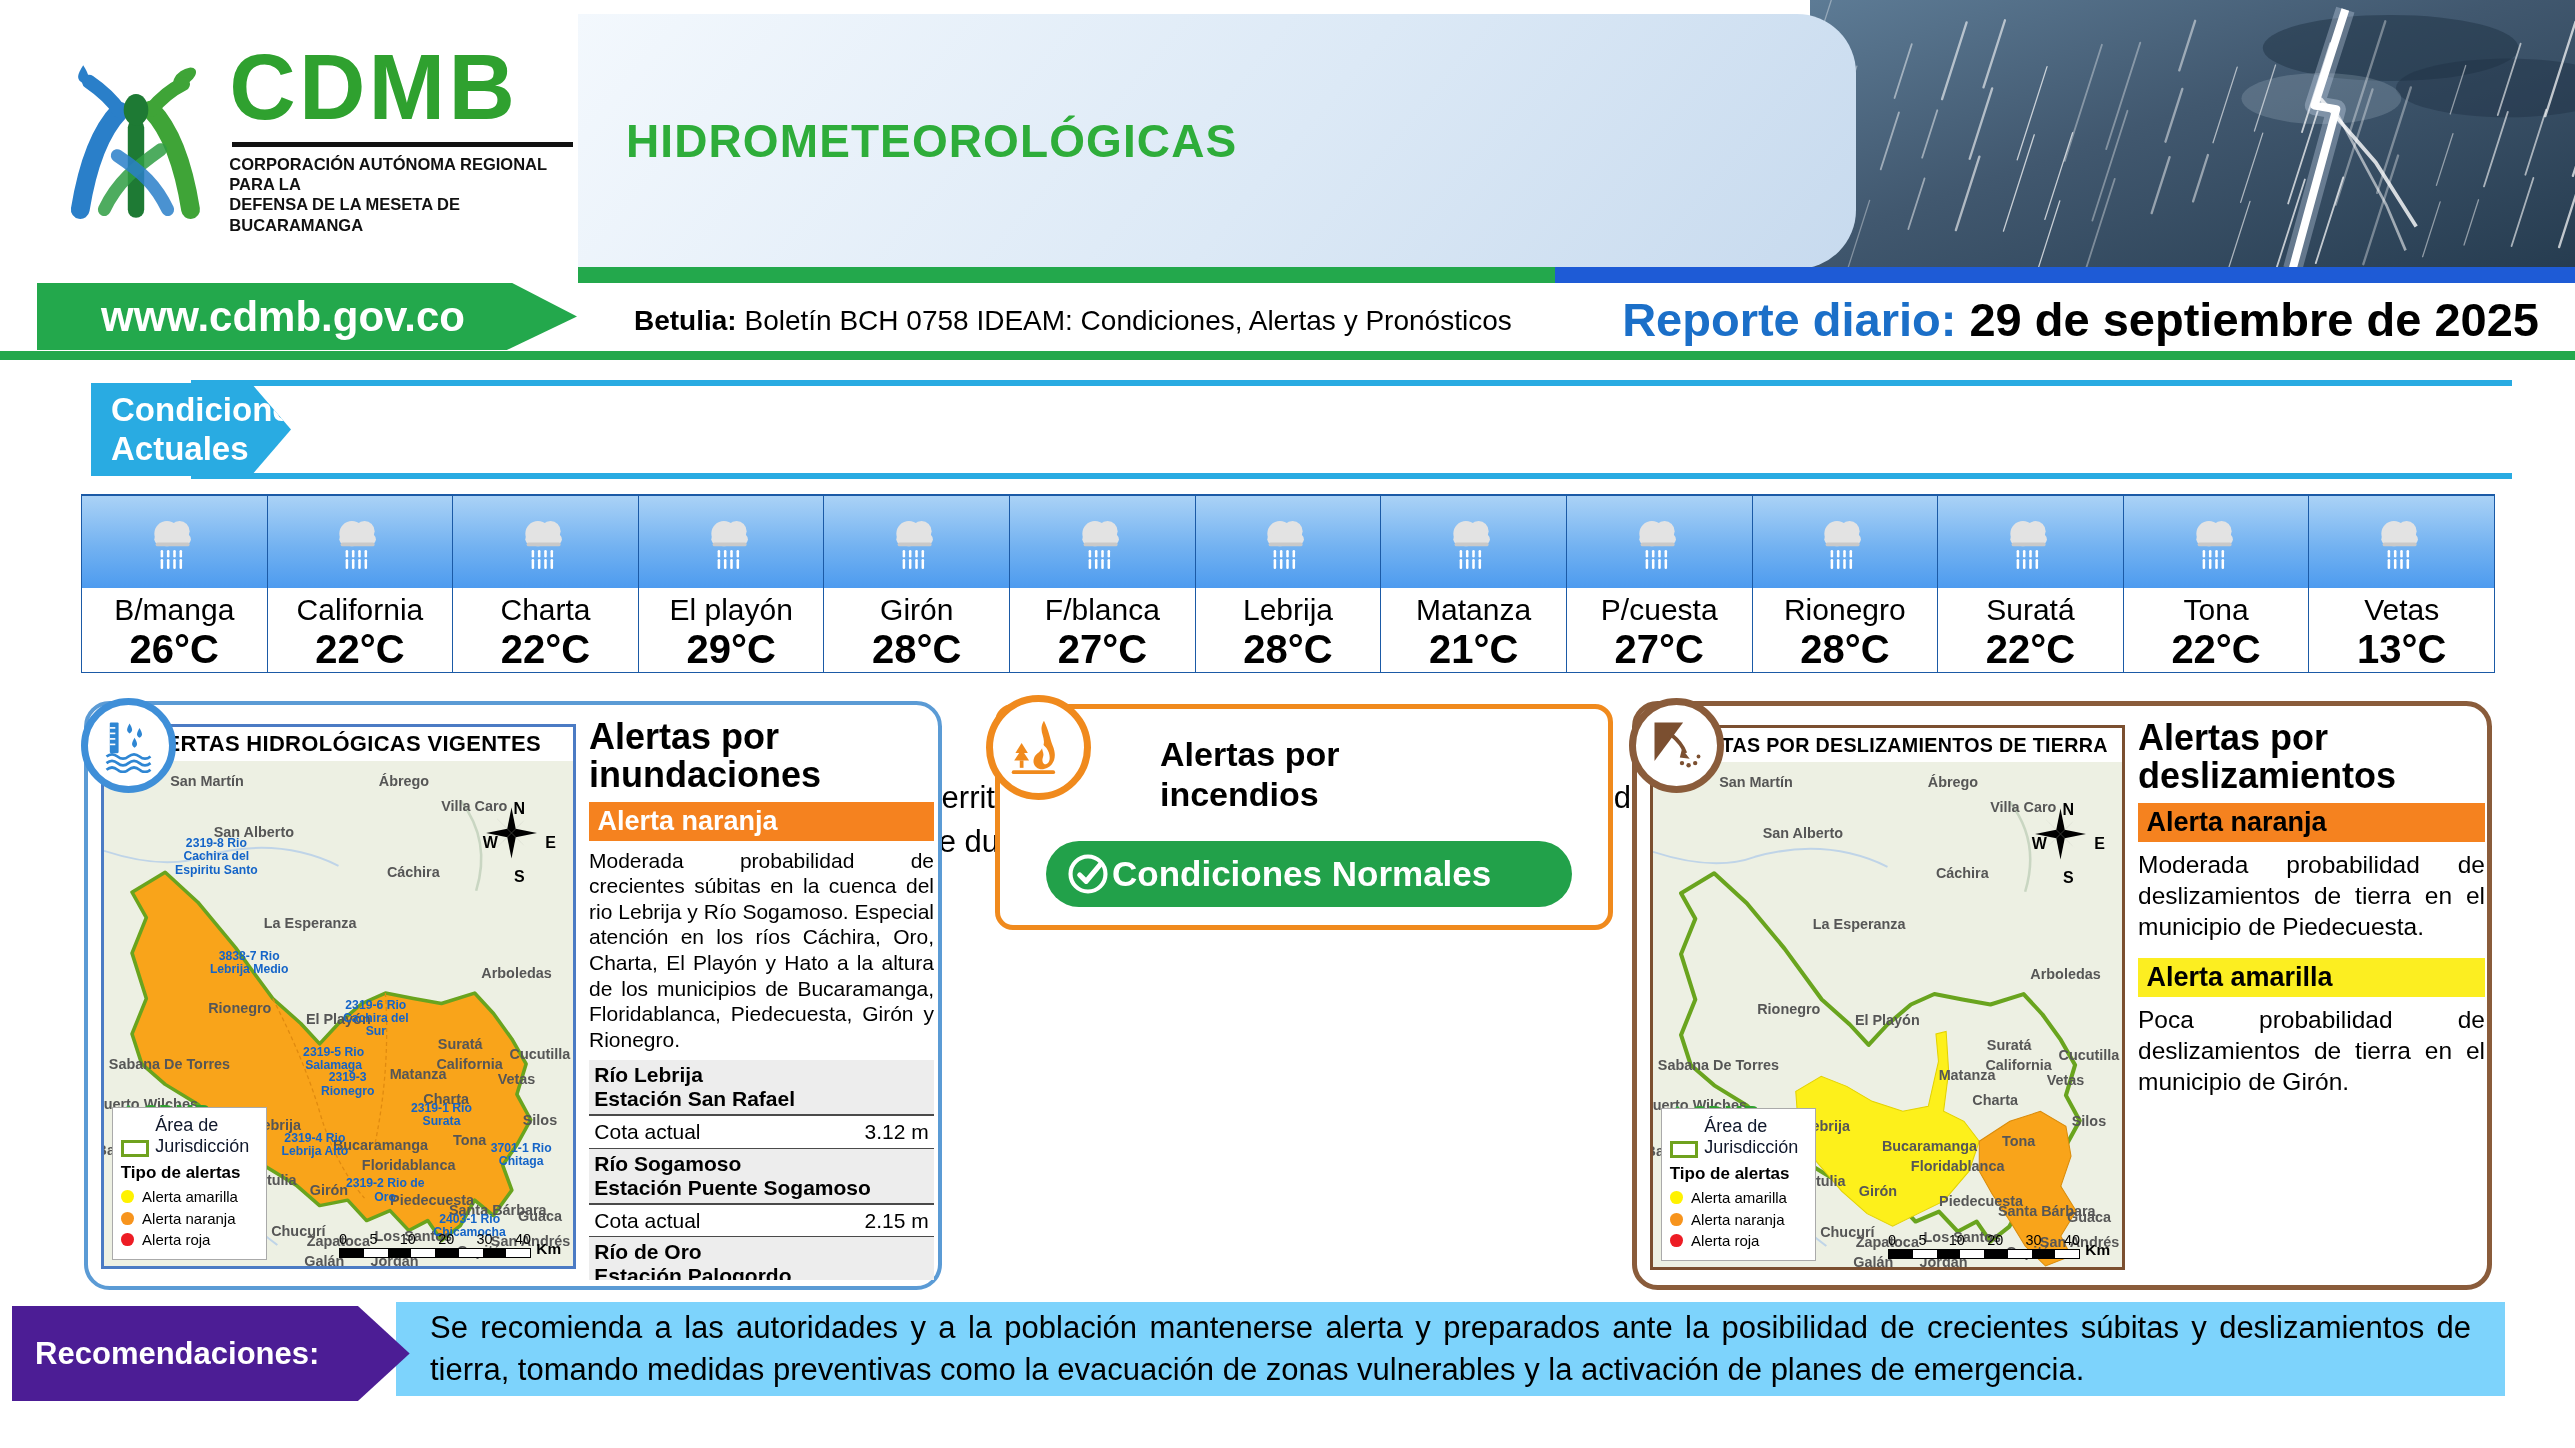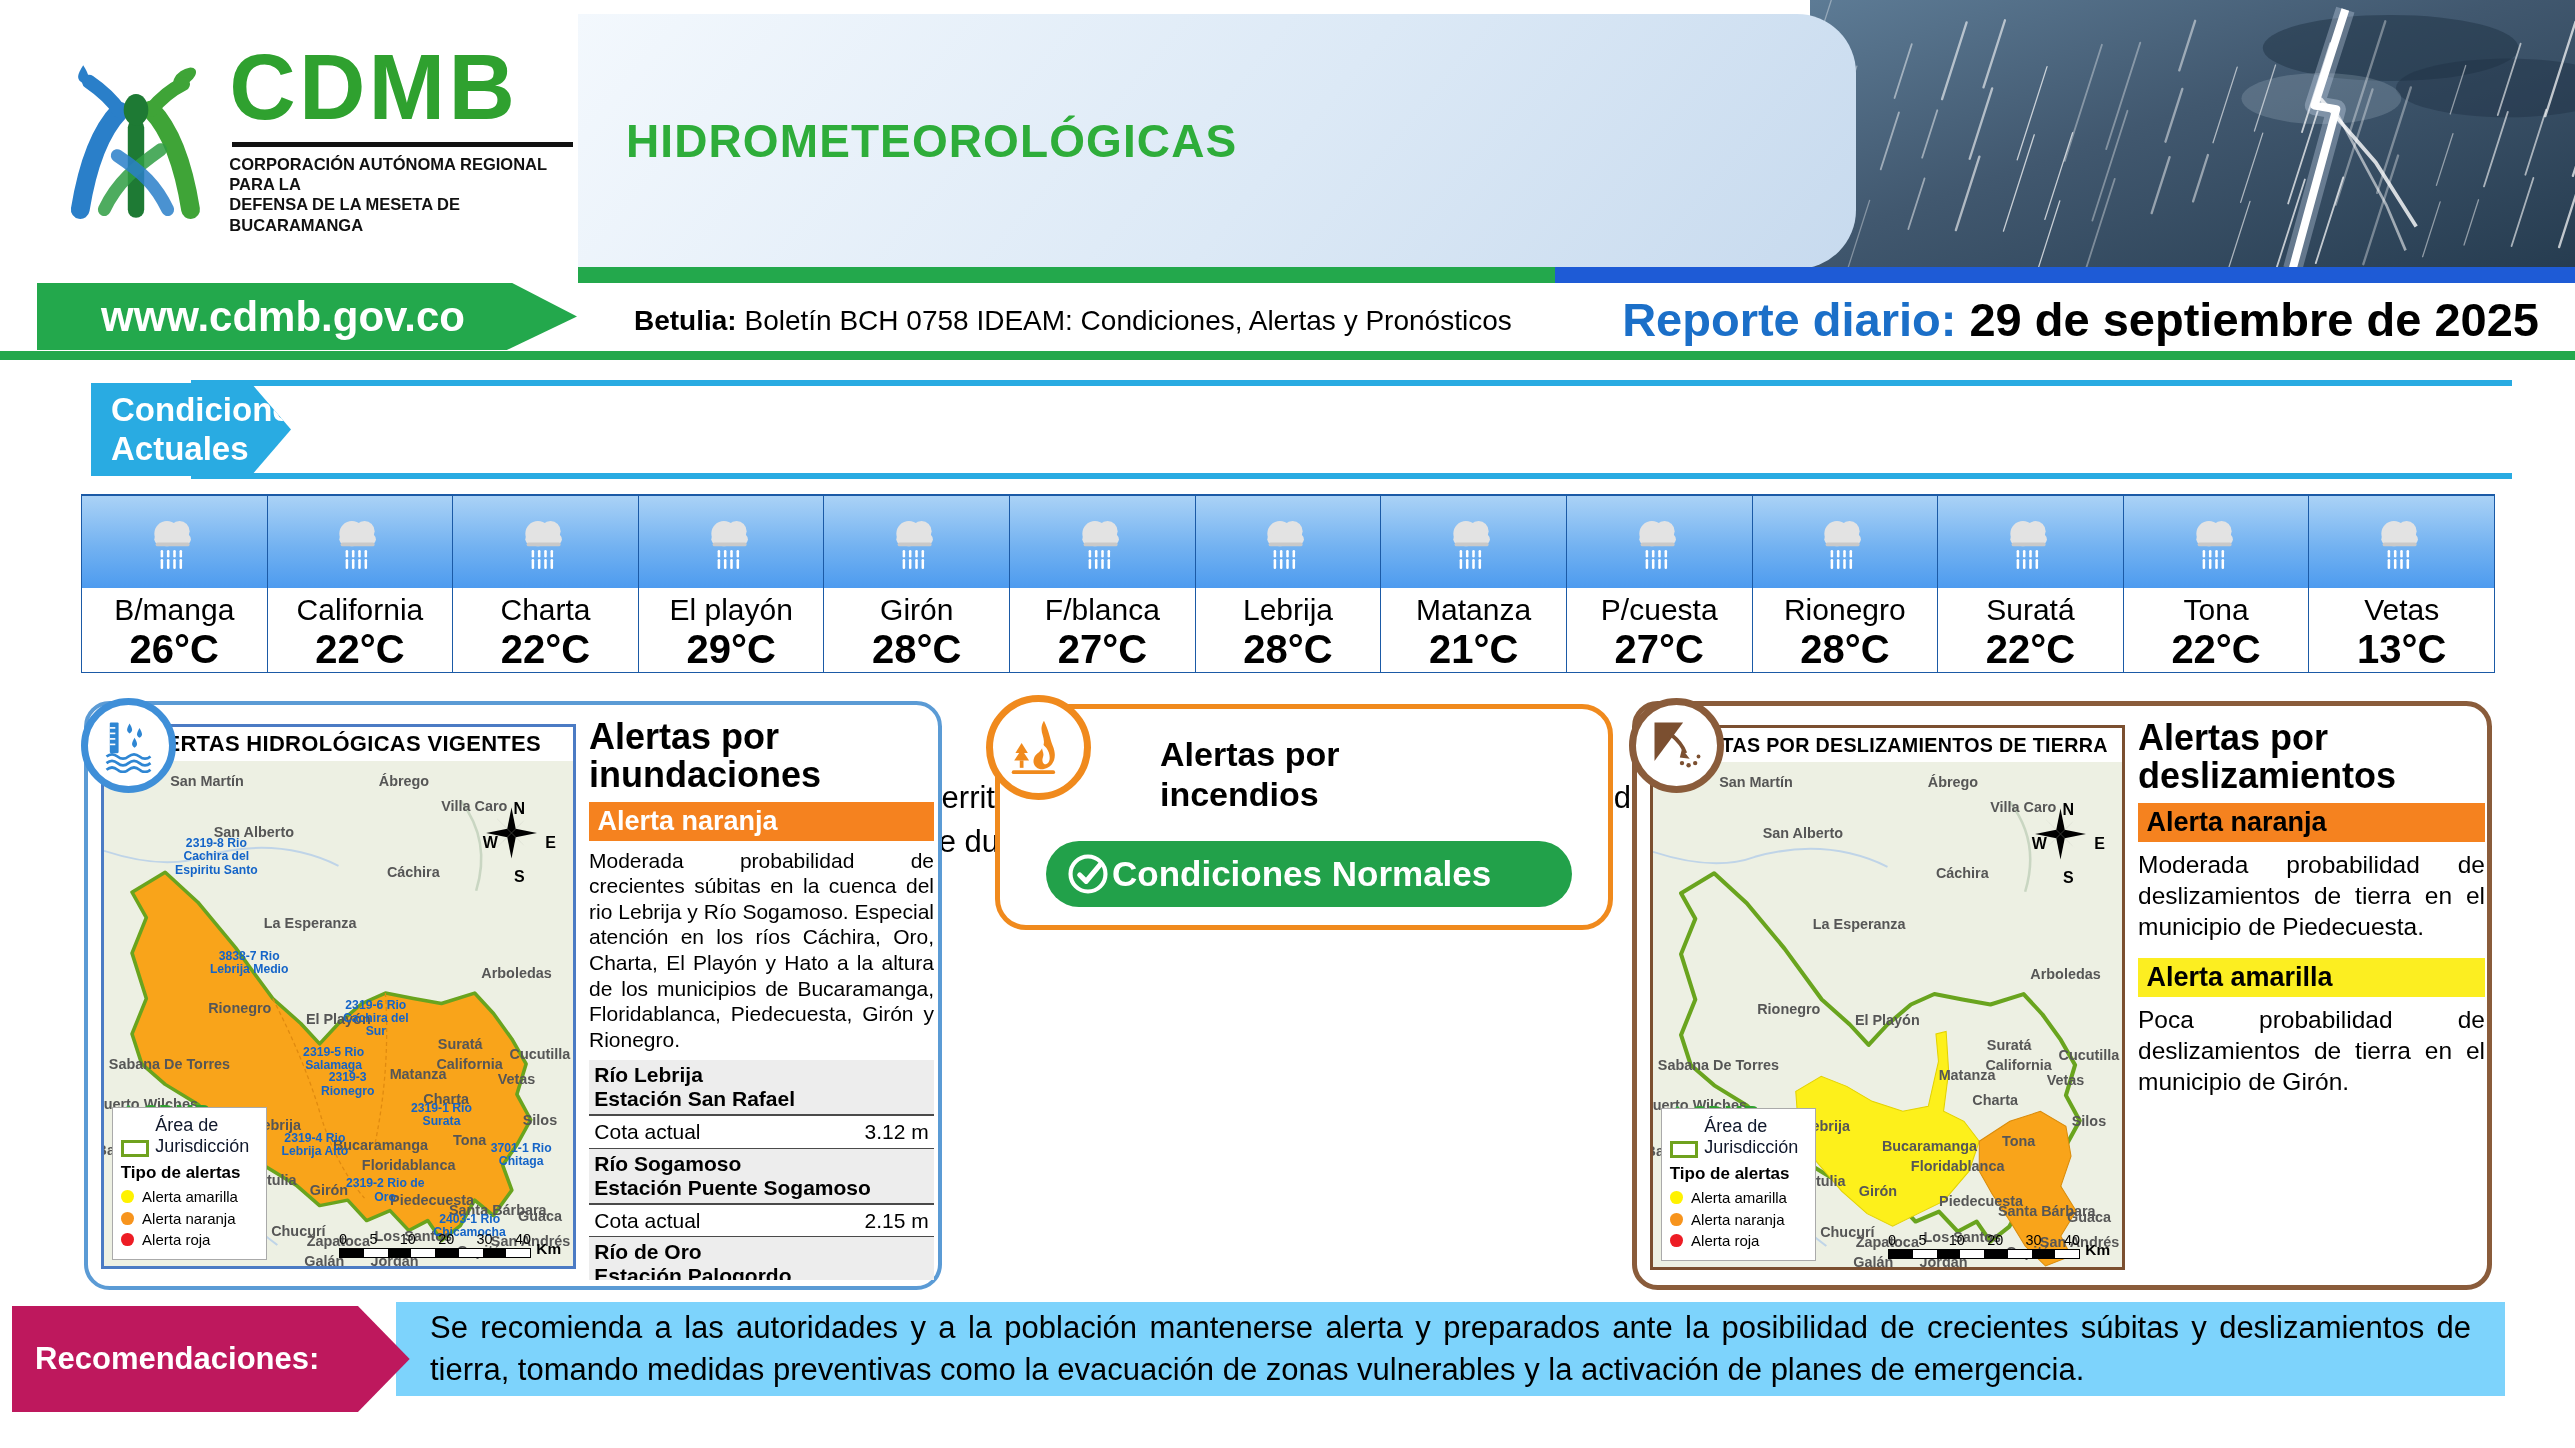--- a/index.html
+++ b/index.html
@@ -98,36 +98,36 @@
   .banner.orange-black{background:#F5821F;color:#000;}
   .banner.yellow-black{background:#FCEE21;color:#000;}
   .para{font-size:21px;line-height:1.22;text-align:justify;color:#000;}
   .stations{margin-top:7.5px;}
   .st-head{background:#EDEDED;font-size:21px;font-weight:800;line-height:1.14;padding:3.2px 5.3px;
     border-bottom:2.1px solid #4a4a4a;color:#000;}
   .st-row{display:flex;justify-content:space-between;font-size:21px;padding:3.7px 5.3px;
     border-bottom:1.6px solid #4a4a4a;color:#000;}
 
   
-  .panel-fire{left:995px;top:704px;width:618px;height:226px;border:5.9px solid #F08A1D;border-radius:31px;}
+  .panel-fire{left:995px;top:704px;width:618px;height:226px;border:5.9px solid #F08A1D;border-radius:18px;}
   .fire-badge{left:-14px;top:-14px;width:105px;height:105px;border:7.5px solid #F08A1D;}
   .fire-title{position:absolute;left:160px;top:24.5px;font-size:34px;font-weight:800;line-height:1.18;color:#000;}
   .pill{position:absolute;left:46px;top:132px;width:526px;height:66px;background:#22A14A;border-radius:37px;
     display:flex;align-items:center;gap:1px;padding-left:19px;}
   .pill span{color:#fff;font-size:35px;font-weight:800;}
 
   
   .panel-slides{left:1632px;top:701px;width:860px;height:589px;border:5.3px solid #8A5C3B;border-radius:25.6px;}
   .slides-badge{left:-8.5px;top:-8.5px;width:95px;height:95px;border:7px solid #8A5C3B;}
   .slides-map{left:12.8px;top:19px;width:475px;height:545px;border:3.7px solid #7B4F30;}
   .slides-text{position:absolute;left:501px;top:9.6px;width:347px;height:565px;overflow:hidden;}
   .slides-text .para{font-size:24.5px;line-height:1.28;}
 
   
-  .rec-tag{position:absolute;left:11.7px;top:1306px;width:398px;height:106px;background:#be185d;
+  .rec-tag{position:absolute;left:11.7px;top:1306px;width:398px;height:95px;background:#4c1d95;
     clip-path:polygon(0 0,87% 0,100% 50%,87% 100%,0 100%);display:flex;align-items:center;padding-left:23.4px;z-index:2;}
   .rec-tag span{color:#fff;font-size:31px;font-weight:800;}
   .rec-band{position:absolute;left:396px;top:1302px;width:2109px;height:94px;background:#7dd3fc;
     display:flex;align-items:center;}
   .rec-text{padding:0 34px;font-size:31px;line-height:1.34;text-align:justify;color:#000;}
 </style>
 </head>
 <body>
 
 <div class="page">

